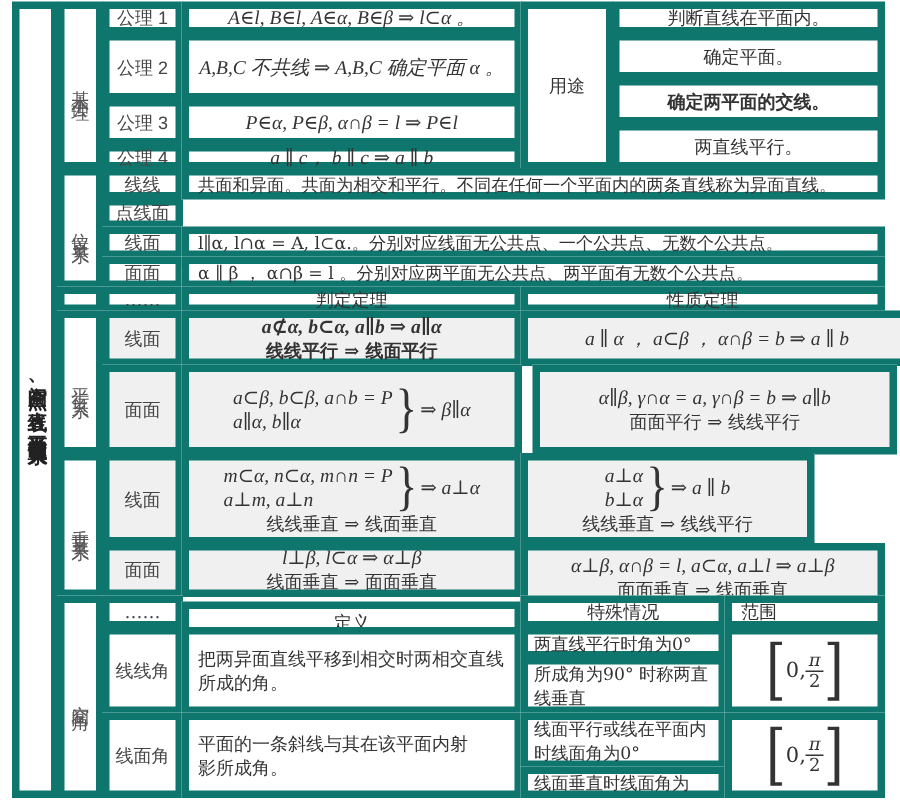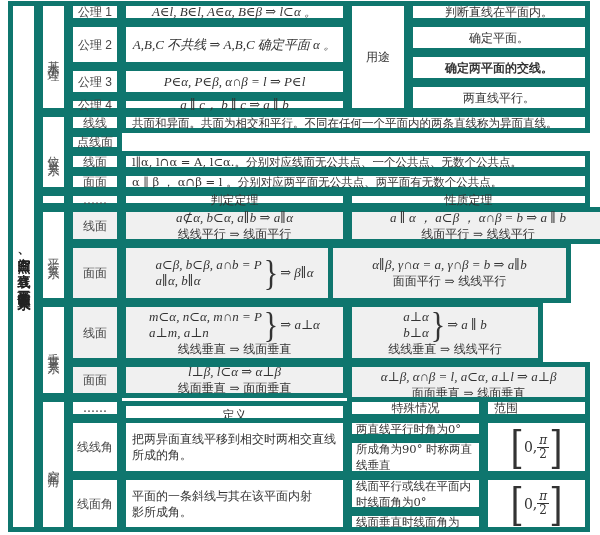--- a/index.html
+++ b/index.html
@@ -75,41 +75,40 @@
   <div class="c" style="left:38px;top:191px;width:31px;height:17px;"></div>
   <div class="c lbl" style="left:68px;top:191px;width:54px;height:17px;">……</div>
   <div class="c" style="left:121px;top:191px;width:227px;height:17px;">判定定理</div>
   <div class="c" style="left:347px;top:191px;width:243px;height:17px;">性质定理</div>
 
   <div class="c" style="left:38px;top:207px;width:31px;height:96px;">
     <span class="vert">平行关系</span>
   </div>
 
   <div class="c g lbl" style="left:68px;top:207px;width:54px;height:37px;">线面</div>
-  <div class="c g col" style="left:121px;top:207px;width:227px;height:37px;">
+  <div class="c g col" style="left:121px;top:207px;width:227px;height:37px;font-weight:bold;">
     <span class="math">a⊄α, b⊂α, a∥b ⇒ a∥α</span>
     <span>线线平行 ⇒ 线面平行</span>
   </div>
   <div class="c g col" style="left:347px;top:207px;width:262px;height:37px;">
     <span class="math">a ∥ α ， a⊂β ， α∩β = b ⇒ a ∥ b</span>
-    <span>线面平行 ⇒ 线线平行</span>
   </div>
 
   <div class="c g lbl" style="left:68px;top:243px;width:54px;height:60px;">面面</div>
   <div class="c g col" style="left:121px;top:243px;width:227px;height:60px;">
     <div class="brace math">
       <div class="lines">
         <span>a⊂β, b⊂β, a∩b = P</span>
         <span>a∥α, b∥α</span>
       </div>
       <span class="bk">}</span>
       <span>⇒ β∥α</span>
     </div>
   </div>
-  <div class="c g col" style="left:328px;top:243px;width:243px;height:60px;">
+  <div class="c g col" style="left:355px;top:243px;width:243px;height:60px;">
     <span class="math">α∥β, γ∩α = a, γ∩β = b ⇒ a∥b</span>
     <span>面面平行 ⇒ 线线平行</span>
   </div>
 
   <div class="c" style="left:38px;top:302px;width:31px;height:96px;">
     <span class="vert">垂直关系</span>
   </div>
 
   <div class="c g lbl" style="left:68px;top:302px;width:54px;height:61px;">线面</div>
   <div class="c g col" style="left:121px;top:302px;width:227px;height:61px;">

